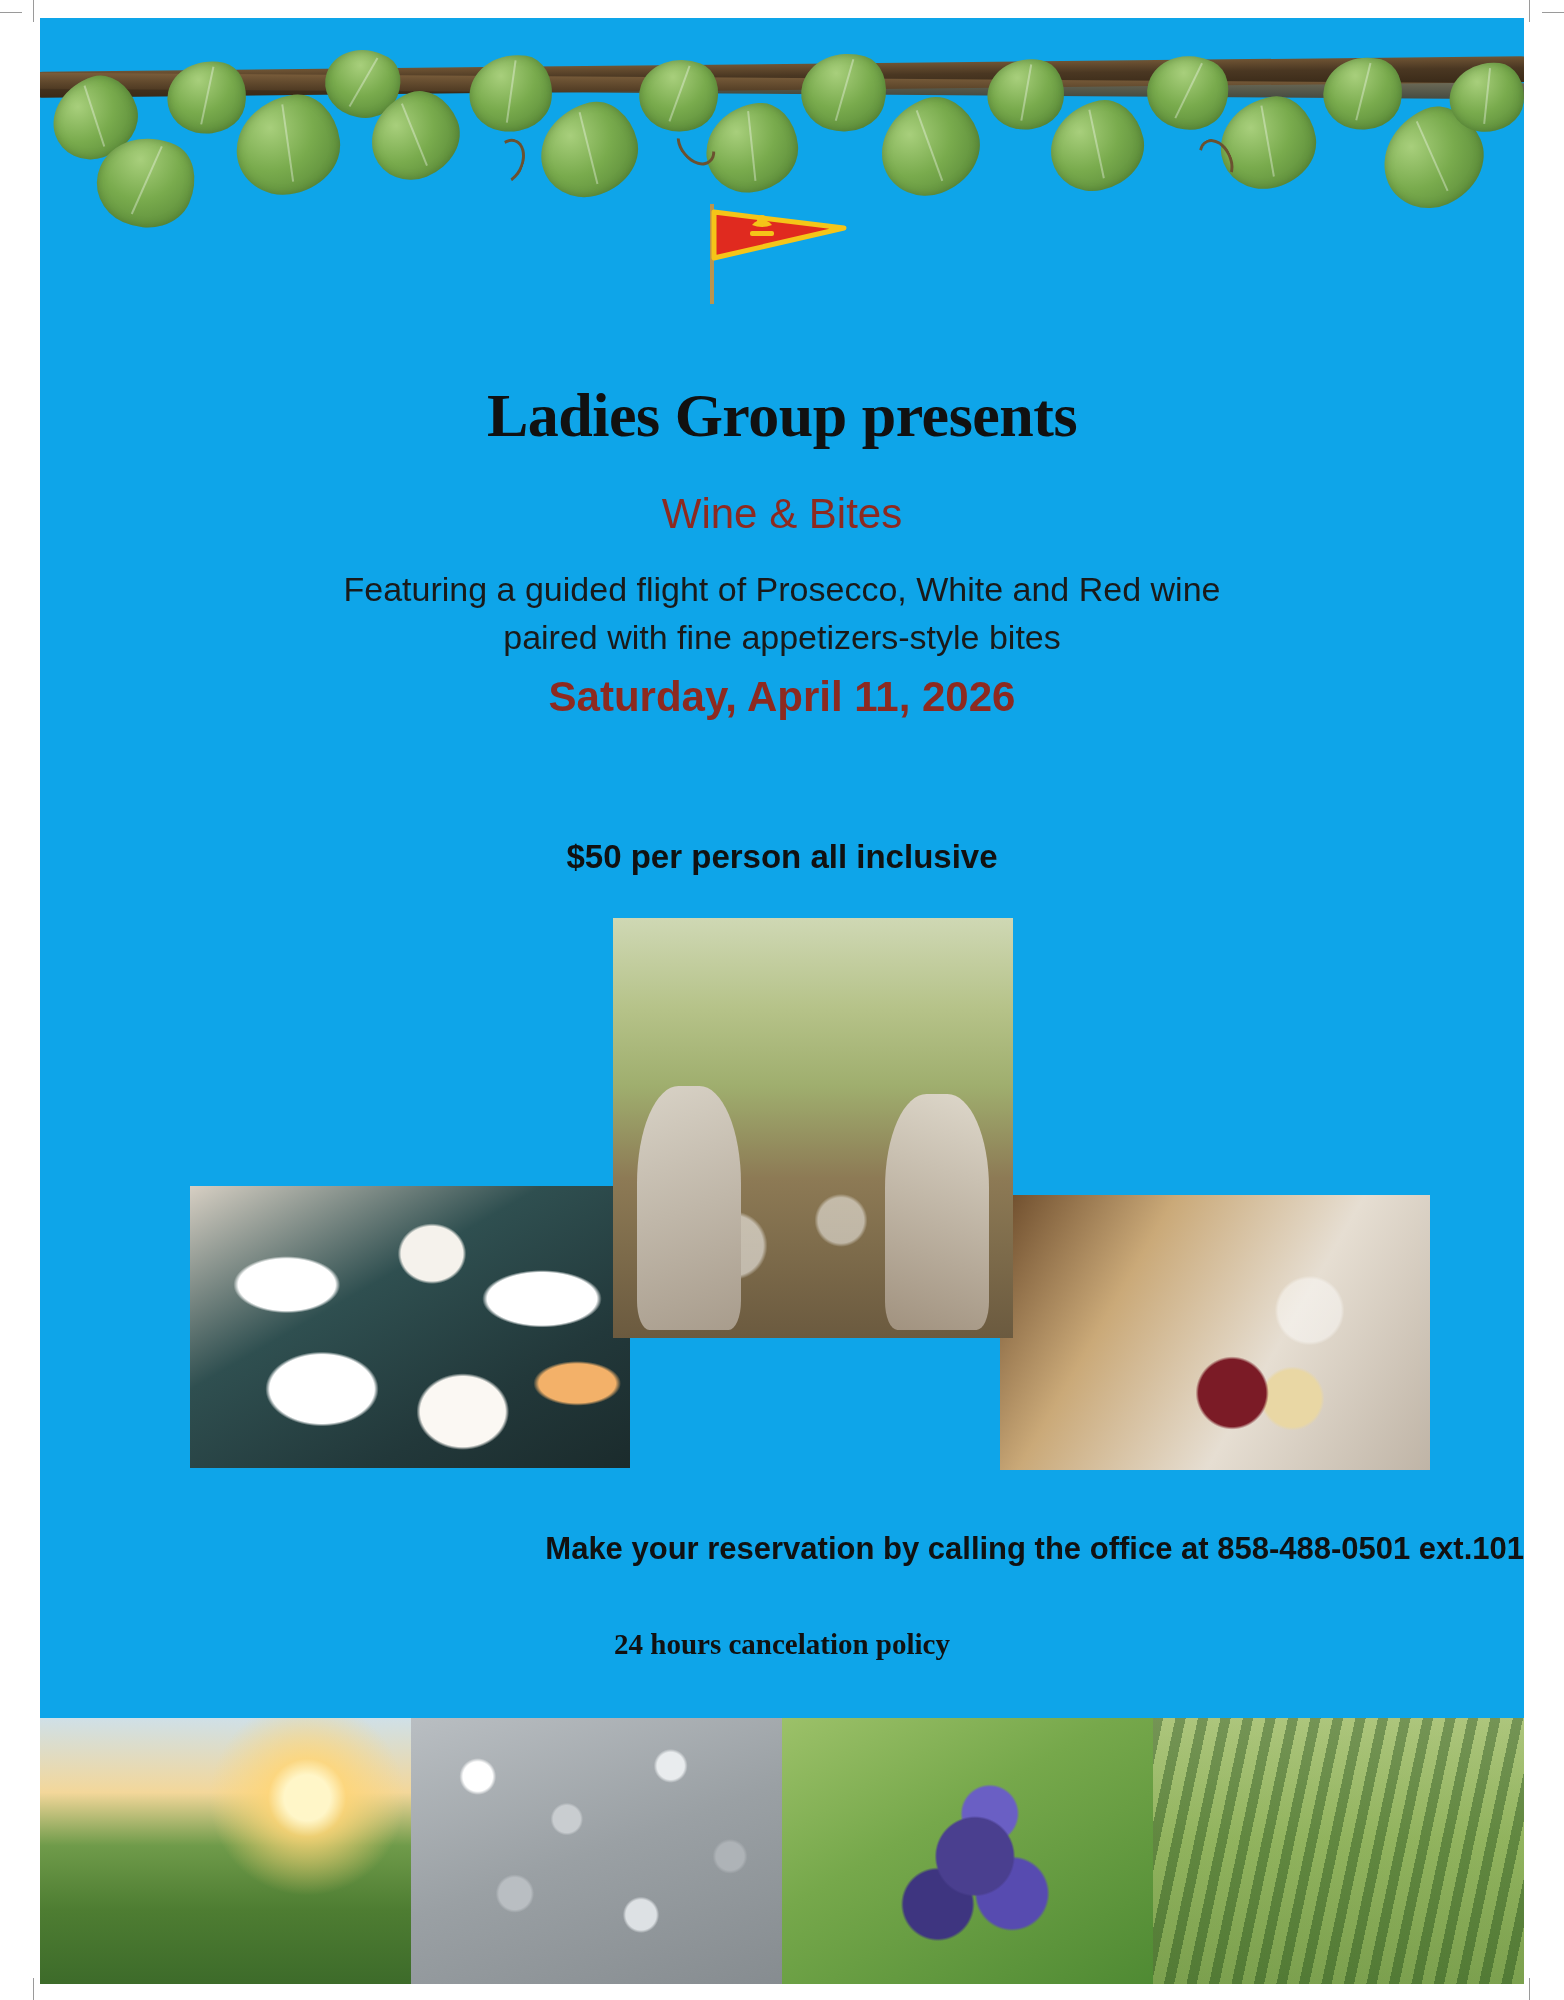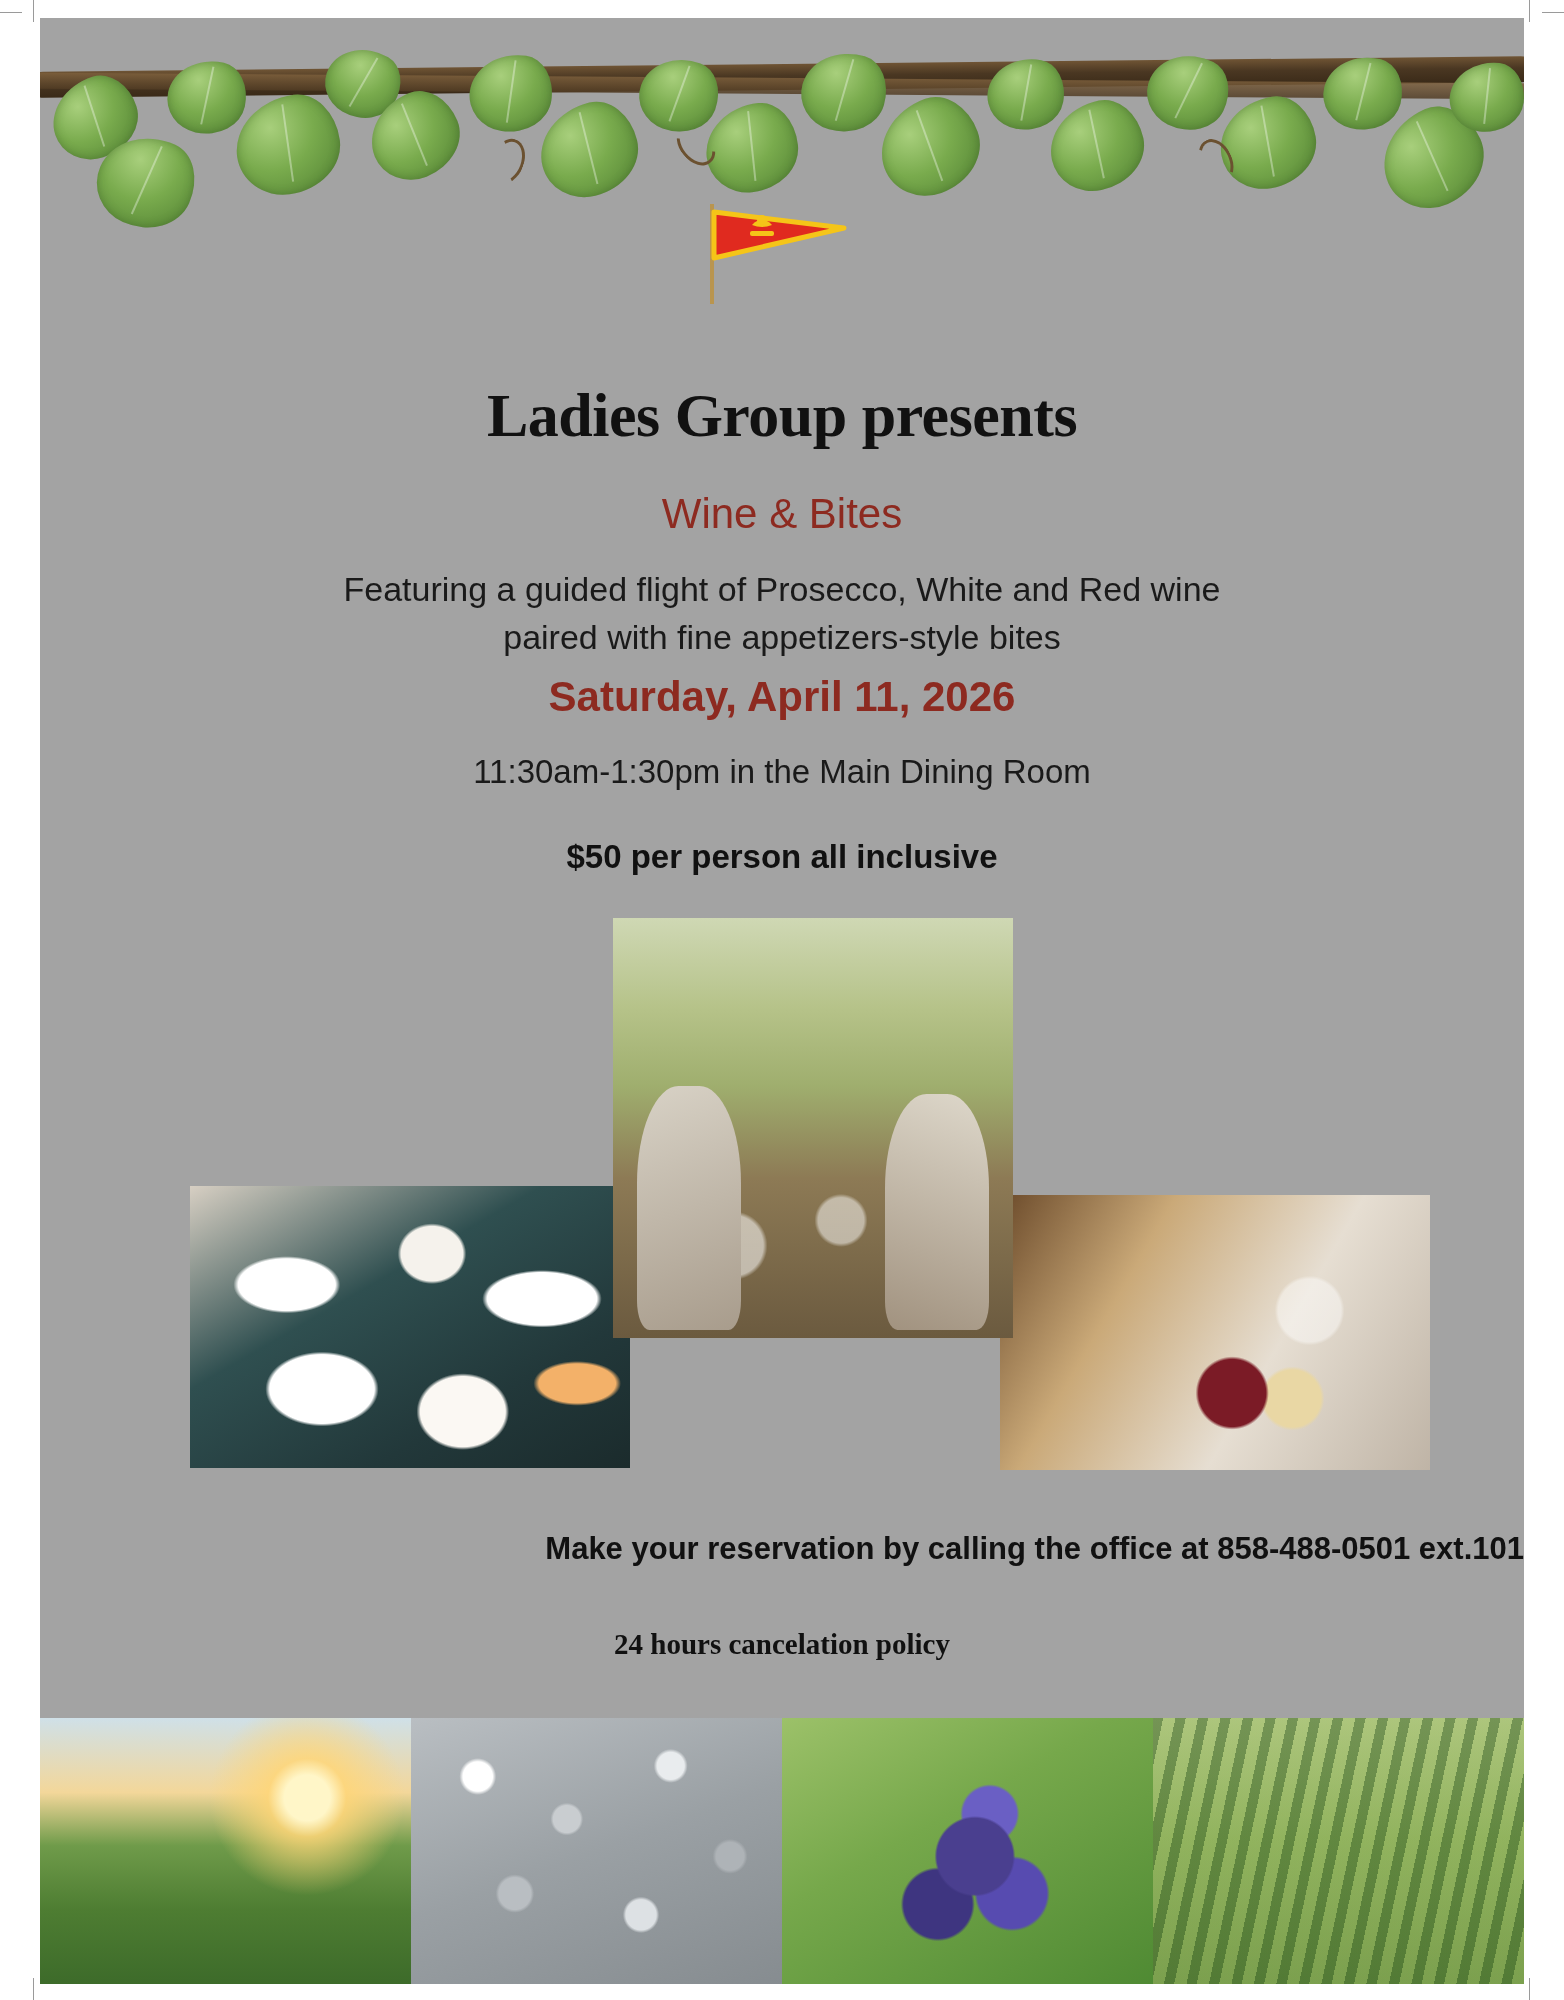--- a/index.html
+++ b/index.html
@@ -23,21 +23,21 @@
   .cm-v { width: 1px; height: 22px; }
   .cm-h { height: 1px; width: 22px; }
 
   
   .sheet {
     position: absolute;
     left: 40px;
     top: 18px;
     width: 1484px;
     height: 1966px;
-    background: #a3a3a3;
+    background: #0ea5e9;
     overflow: hidden;
   }
 
   
   .vine-band {
     position: absolute;
     left: 0;
     top: 0;
     width: 1484px;
     height: 250px;
@@ -320,21 +320,20 @@
 
   <h1 class="headline">Ladies Group presents</h1>
   <h2 class="subhead">Wine &amp; Bites</h2>
 
   <p class="desc">
     <span>Featuring a guided flight of Prosecco, White and Red wine</span><br>
     <span>paired with fine appetizers-style bites</span>
   </p>
 
   <div class="date">Saturday, April 11, 2026</div>
-  <div class="time">11:30am-1:30pm in the Main Dining Room</div>
   <div class="price">$50 per person all inclusive</div>
 
   <div class="photo ph-left">
     <div class="img-appetizers"></div>
   </div>
   <div class="photo ph-center">
     <div class="img-wine-ladies"></div>
   </div>
   <div class="photo ph-right">
     <div class="img-wine-pour"></div>

